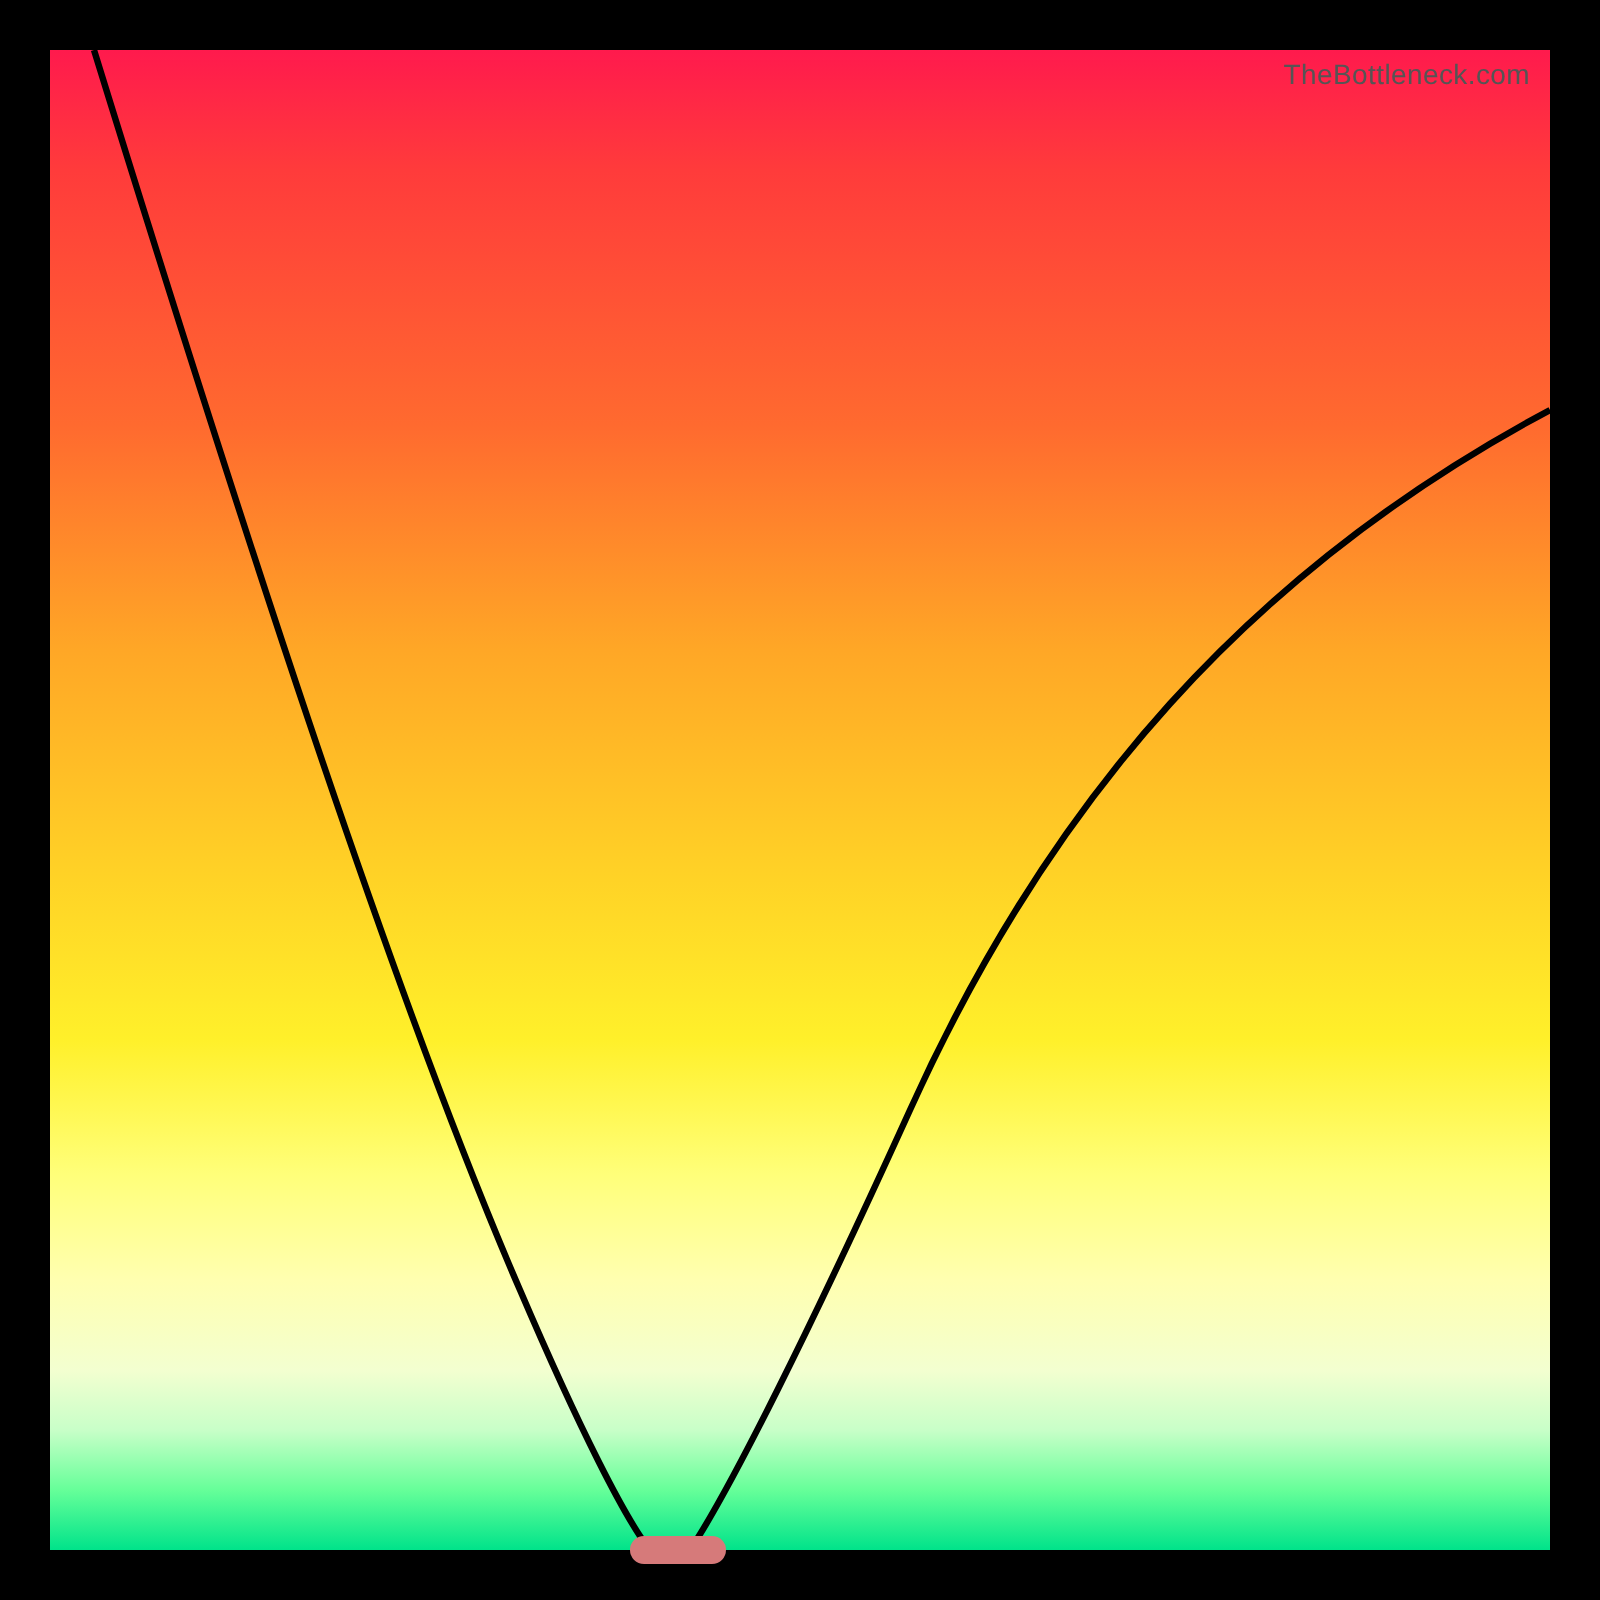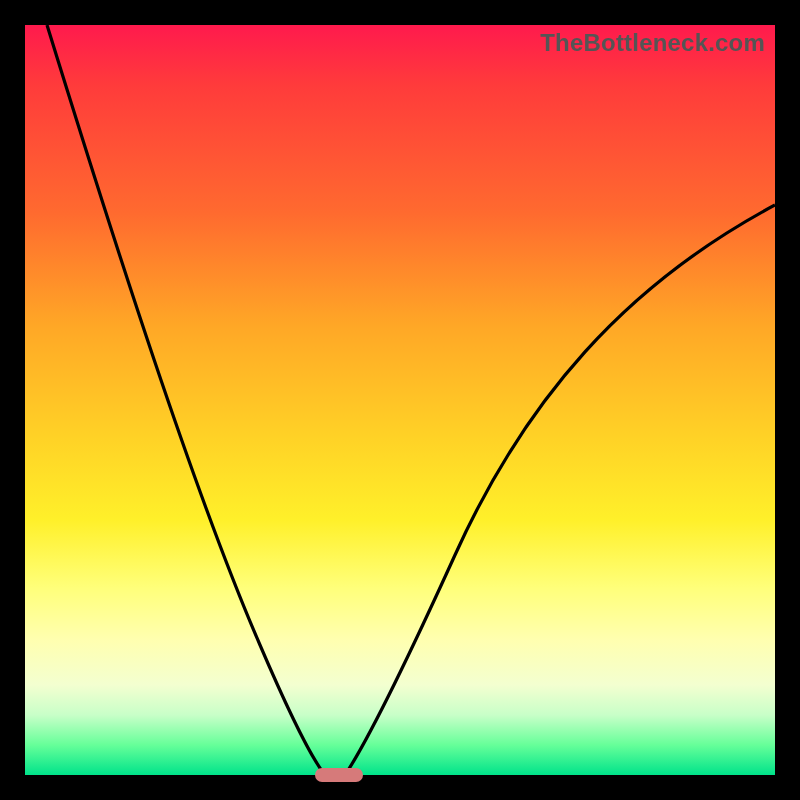--- a/index.html
+++ b/index.html
@@ -36,22 +36,22 @@
       #c8ffc8 92%,
       #66ff99 96%,
       #00e38a 100%
     );
   }
   .attribution {
     position: absolute;
     top: 4px;
     right: 10px;
     color: #555;
-    font-size: 24px;
-    font-weight: 700;
+    font-size: 14px;
+    font-weight: 400;
     letter-spacing: 0.2px;
     user-select: none;
   }
   svg.curves {
     position: absolute;
     left: 0;
     top: 0;
     width: 750px;
     height: 750px;
   }

